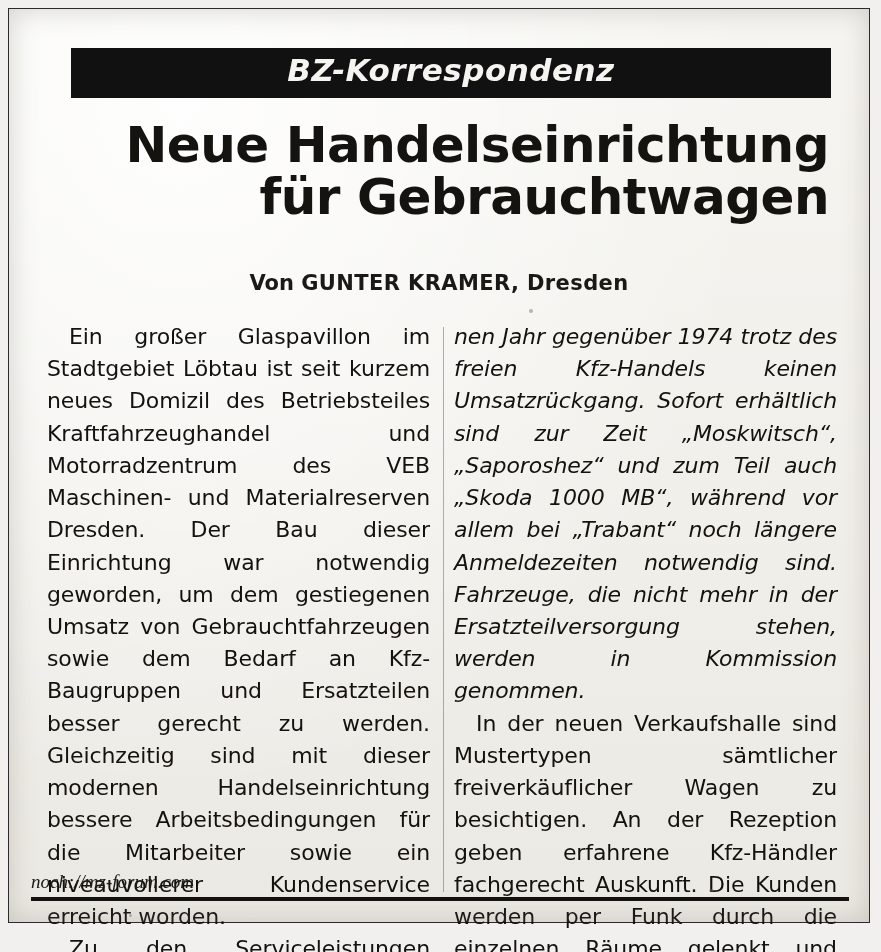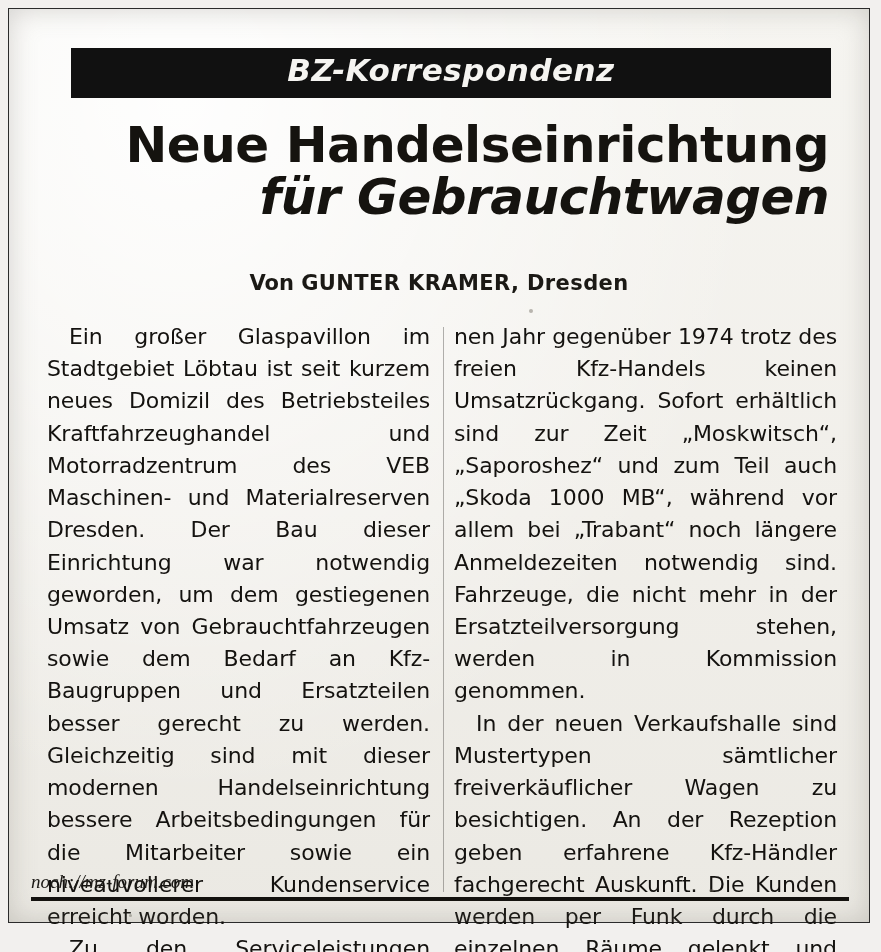--- a/index.html
+++ b/index.html
@@ -74,21 +74,20 @@
     color: #15130f;
     line-height: 1.04;
   }
   .headline .line1 {
     font-size: 50px;
     letter-spacing: -0.5px;
   }
   .headline .line2 {
     font-size: 50px;
     letter-spacing: -0.5px;
-    font-style: italic;
   }
 
   .byline {
     position: absolute;
     left: 40px;
     right: 40px;
     top: 262px;
     text-align: center;
     font-family: "DejaVu Sans", sans-serif;
     font-size: 21px;
@@ -120,20 +119,21 @@
     color: #14120f;
     text-align: justify;
     letter-spacing: -0.1px;
   }
   .col p {
     margin: 0;
     text-indent: 22px;
   }
   .col p.no-indent {
     text-indent: 0;
+    font-style: italic;
   }
   .col-divider {
     position: absolute;
     left: 434px;
     top: 318px;
     width: 1px;
     height: 565px;
     background: rgba(40,38,34,0.35);
   }
 

